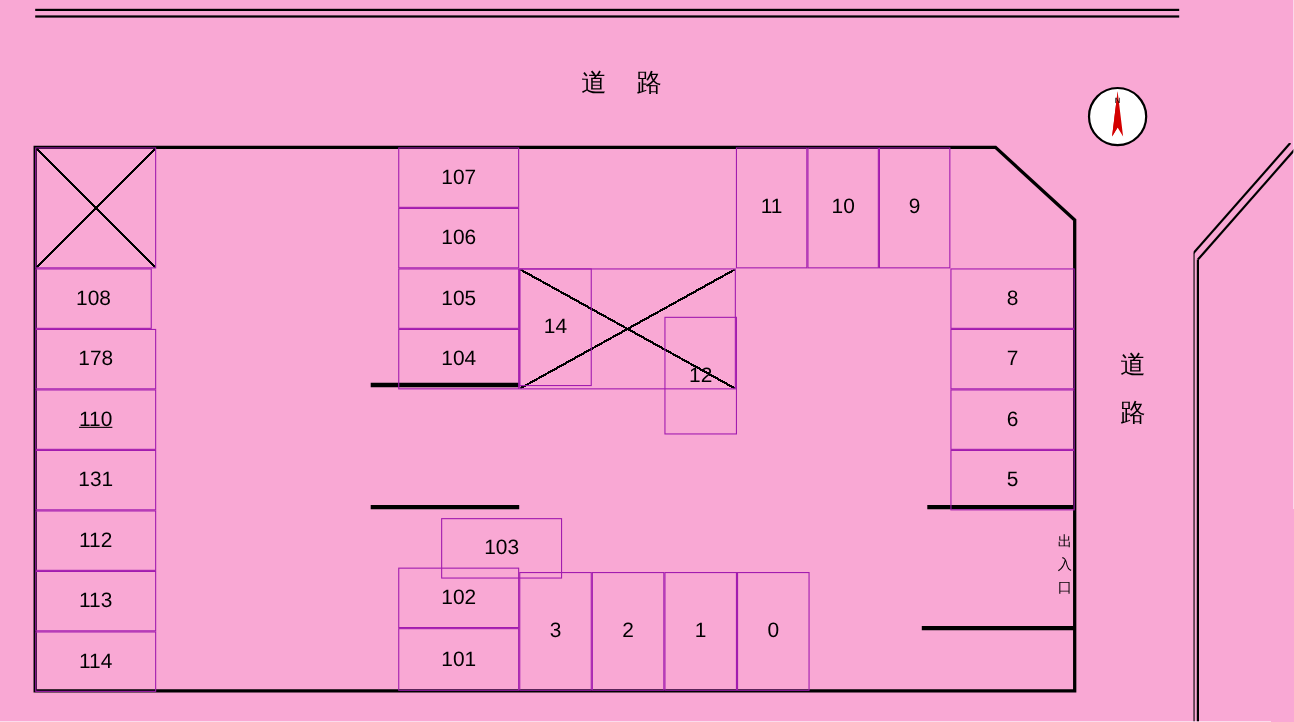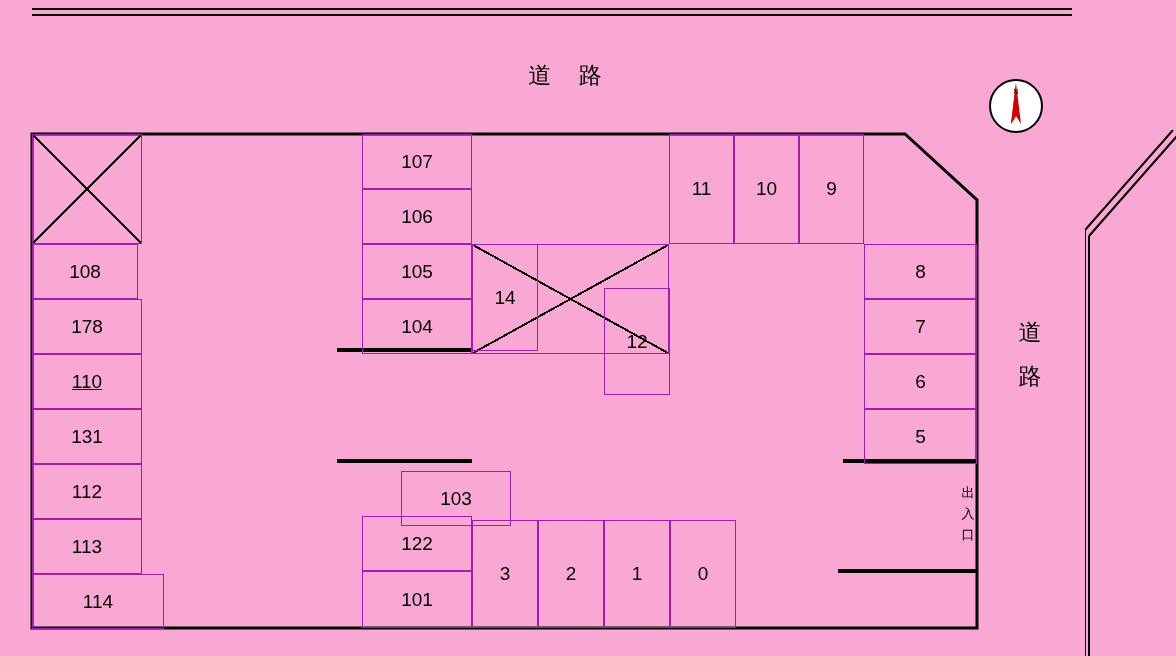--- a/index.html
+++ b/index.html
@@ -140,29 +140,29 @@
   </svg>
 
   <div class="abs cell xbox" style="left:32px; top:134px; width:110px; height:110px;"></div>
 
   <div class="abs cell" style="left:32px; top:244px; width:106px; height:55px;">108</div>
   <div class="abs cell" style="left:32px; top:299px; width:110px; height:55px;">178</div>
   <div class="abs cell" style="left:32px; top:354px; width:110px; height:55px;text-decoration:underline;">110</div>
   <div class="abs cell" style="left:32px; top:409px; width:110px; height:55px;">131</div>
   <div class="abs cell" style="left:32px; top:464px; width:110px; height:55px;text-align:center;">112</div>
   <div class="abs cell" style="left:32px; top:519px; width:110px; height:55px;">113</div>
-  <div class="abs cell" style="left:32px; top:574px; width:132px; height:55px;">114</div>
+  <div class="abs cell" style="left:32px; top:574px; width:110px; height:55px;">114</div>
 
   <div class="abs cell" style="left:362px; top:134px; width:110px; height:55px;">107</div>
   <div class="abs cell" style="left:362px; top:189px; width:110px; height:55px;">106</div>
   <div class="abs cell" style="left:362px; top:244px; width:110px; height:55px;">105</div>
   <div class="abs cell" style="left:362px; top:299px; width:110px; height:55px;">104</div>
 
   <div class="abs cell" style="left:362px; top:471px; width:110px; height:55px;margin-left:39px;">103</div>
-  <div class="abs cell" style="left:362px; top:516px; width:110px; height:55px;">122</div>
+  <div class="abs cell" style="left:362px; top:516px; width:110px; height:55px;">102</div>
   <div class="abs cell" style="left:362px; top:571px; width:110px; height:57px;text-align:center;">101</div>
 
   <div class="abs cell xbox" style="left:472px; top:134px; width:197px; height:110px;"></div>
 
   <div class="abs cell" style="left:669px; top:134px; width:65px; height:110px;text-align:center;">11</div>
   <div class="abs cell" style="left:734px; top:134px; width:65px; height:110px;">10</div>
   <div class="abs cell" style="left:799px; top:134px; width:65px; height:110px;">9</div>
 
   <div class="abs cell" style="left:472px; top:244px; width:66px; height:107px;">14</div>
   <div class="abs cell" style="left:604px; top:244px; width:66px; height:107px;margin-top:44px;">12</div>

